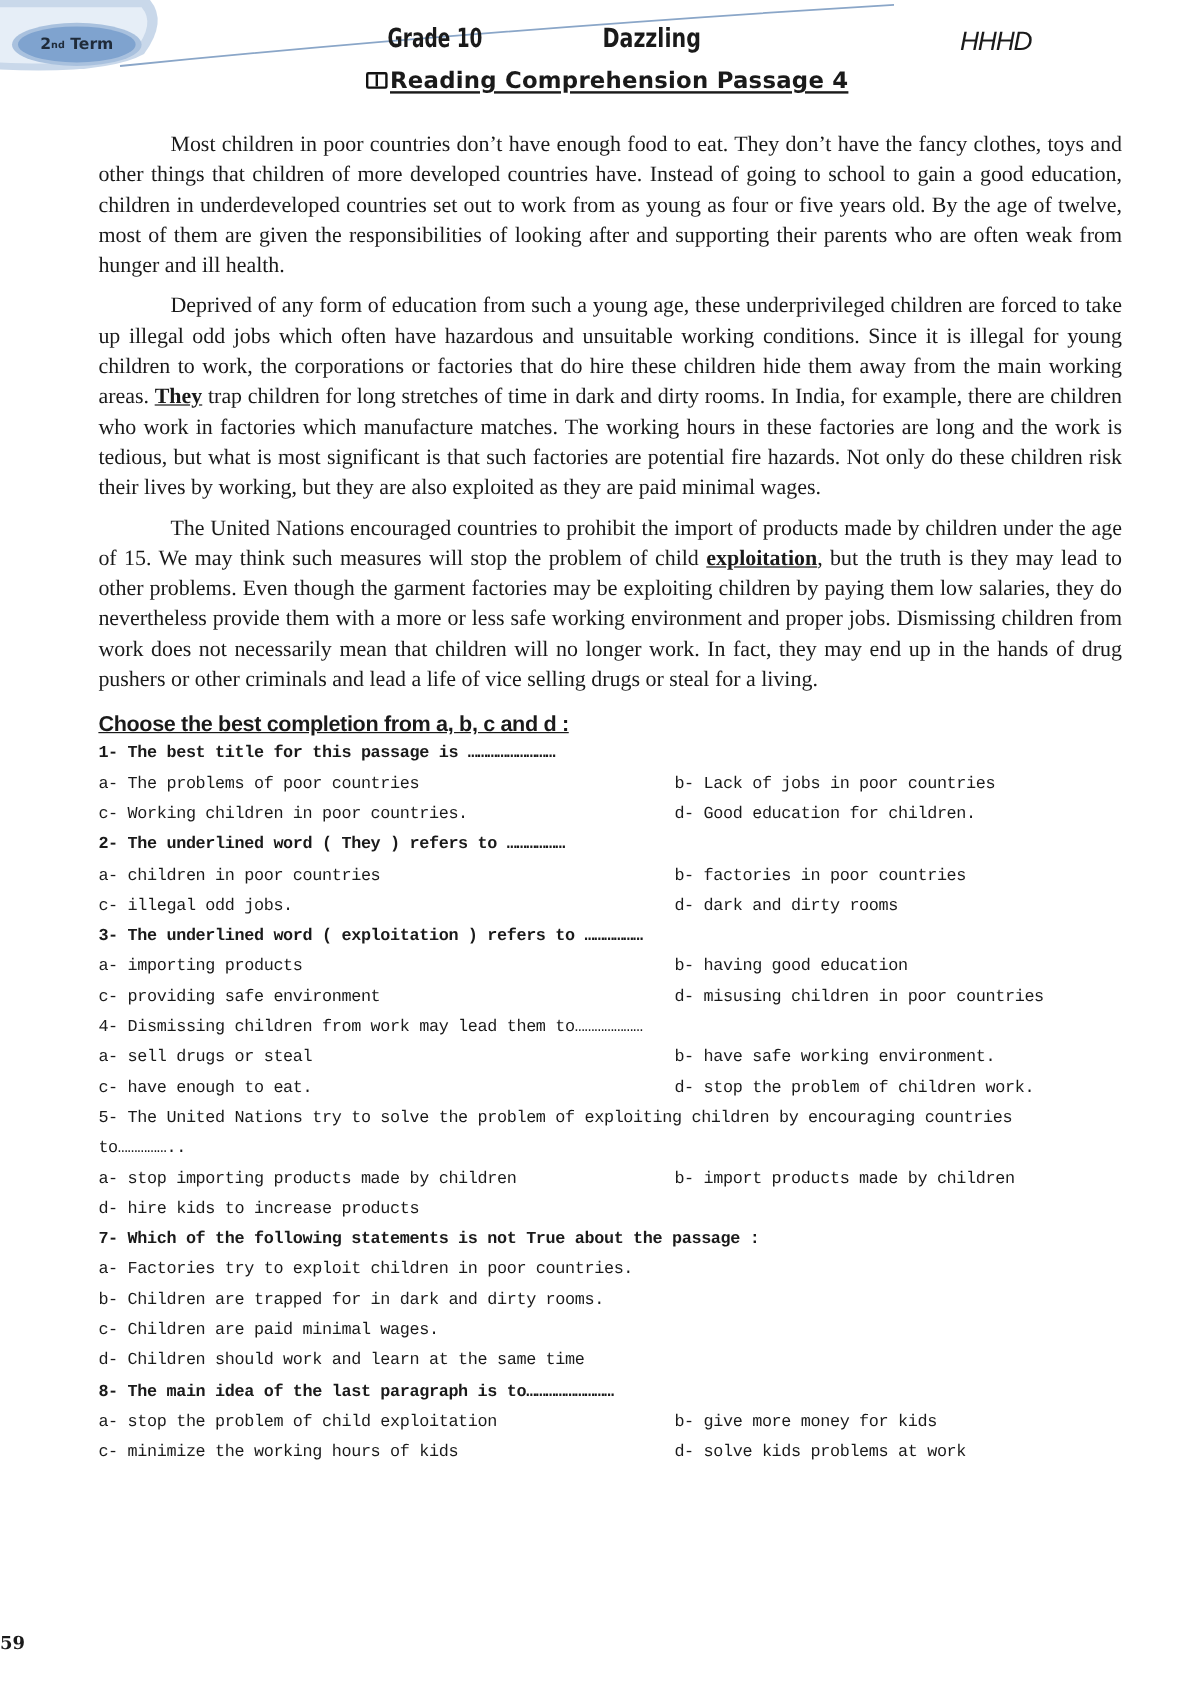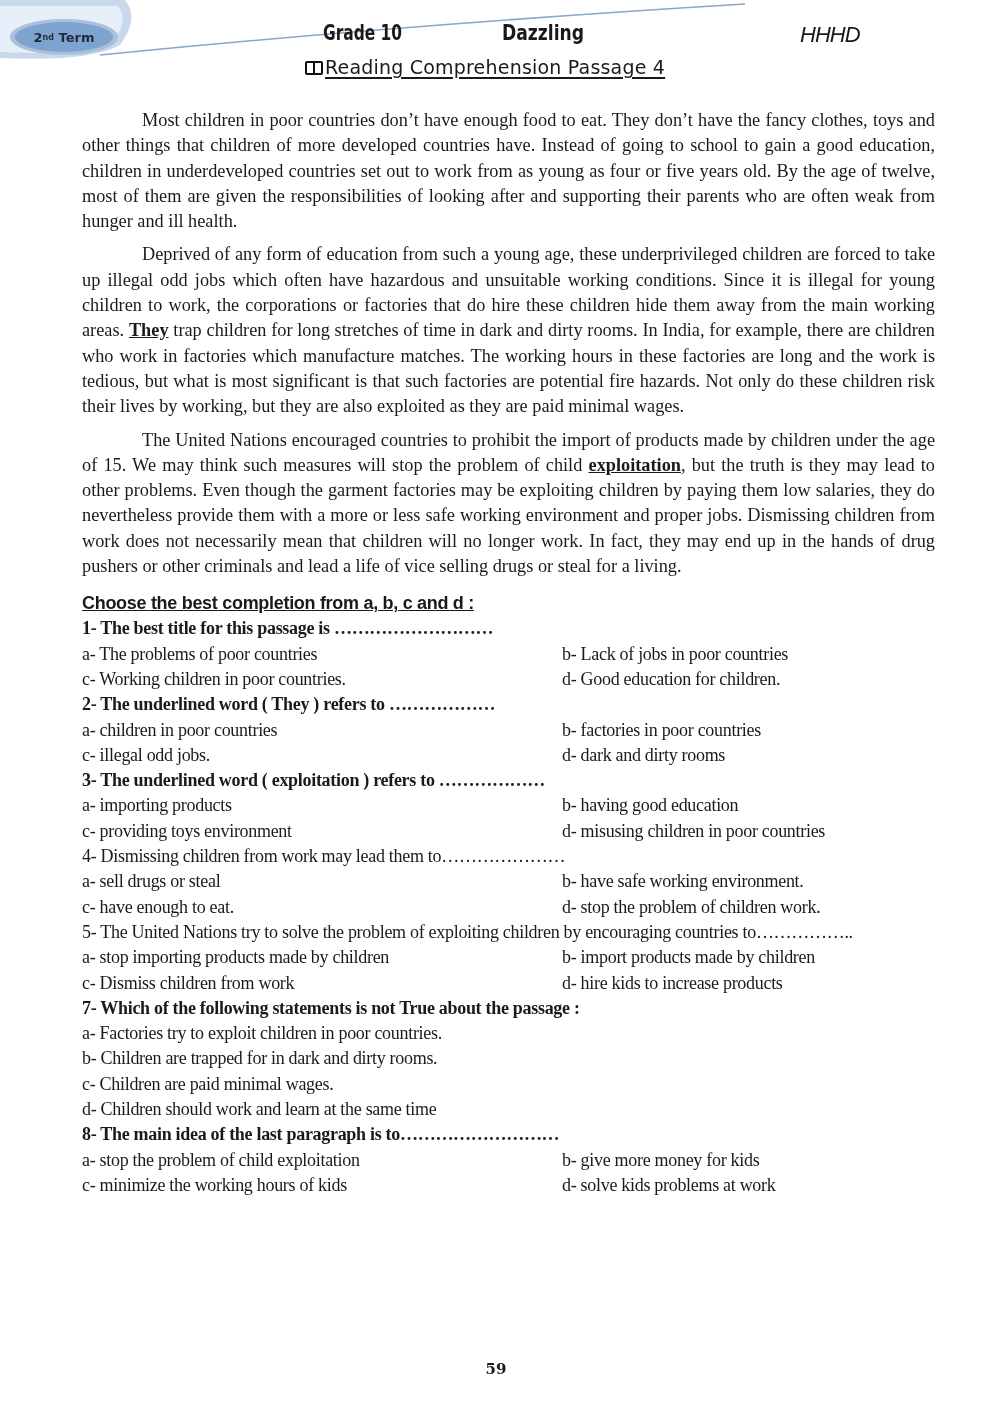--- a/index.html
+++ b/index.html
@@ -6,37 +6,37 @@
     body { width: 992px; height: 1403px; position: relative; overflow: hidden; font-family: "DejaVu Serif", serif; color: #1a1a1a; }
 
     .deco { position: absolute; left: 0; top: 0; width: 992px; height: 70px; }
     .term-badge { position: absolute; left: 14px; top: 22px; width: 100px; height: 30px; display: flex; align-items: center; justify-content: center;
       font-family: "DejaVu Sans", sans-serif; font-weight: bold; font-size: 13px; color: #1f2b3a; }
     .term-badge sup { font-size: 8px; }
 
     .hdr-grade { position: absolute; left: 323px; top: 20px; font-family: "DejaVu Sans Condensed", "DejaVu Sans", sans-serif; font-weight: bold; font-size: 22px; transform: scaleX(0.78); transform-origin: left; letter-spacing: 0; }
     .hdr-dazzling { position: absolute; left: 502px; top: 20px; font-family: "DejaVu Sans", sans-serif; font-weight: bold; font-size: 22px; transform: scaleX(0.78); transform-origin: left; }
     .hdr-sign { position: absolute; left: 800px; top: 22px; font-family: Liberation Sans, sans-serif; font-style: italic; font-size: 22px; letter-spacing: -1px; }
-    .hdr-title { position: absolute; left: 305px; top: 56px; font-family: "DejaVu Sans", sans-serif; font-weight: normal; font-size: 19px; text-decoration: underline; text-decoration-thickness: 2px; text-underline-offset: 3px; letter-spacing: 0.2px; }
+    .hdr-title { position: absolute; left: 305px; top: 56px; font-family: "DejaVu Sans", sans-serif; font-weight: bold; font-size: 19px; text-decoration: underline; text-decoration-thickness: 2px; text-underline-offset: 3px; letter-spacing: 0.2px; }
     .book-icon { display: inline-block; width: 18px; height: 14px; border: 2px solid #111; border-radius: 2px; position: relative; vertical-align: -1px; margin-right: 2px; box-sizing: border-box; }
     .book-icon::after { content: ""; position: absolute; left: 6px; top: 0; width: 2px; height: 10px; background: #111; }
 
     .content { position: absolute; left: 82px; top: 108px; width: 853px; font-family: "Liberation Serif", serif; font-size: 18.3px; line-height: 25.3px; }
     .para { text-align: justify; text-indent: 60px; margin: 0 0 8px 0; }
     .u { text-decoration: underline; font-weight: bold; }
 
     .instr { font-family: "Liberation Sans", sans-serif; font-weight: bold; font-size: 18px; text-decoration: underline; margin-top: 12px; line-height: 25px; letter-spacing: -0.3px; }
-    .q { font-family: Liberation Serif, serif; font-size: 18px; line-height: 25.3px; letter-spacing: -0.3px; }
+    .q { font-family: Liberation Mono, monospace; font-size: 14px; line-height: 25.3px; letter-spacing: -0.3px; }
     .q-stem { font-weight: bold; }
     .q-stem.normal { font-weight: normal; }
     .opts { display: grid; grid-template-columns: 480px 1fr; }
     .opt { white-space: nowrap; }
     .opts.single { grid-template-columns: 1fr; }
 
-    .page-num { position: absolute; left: 0; width: 992px; top: 1360px; text-align: center; font-family: "DejaVu Serif", serif; font-weight: bold; font-size: 15px; }
+    .page-num { position: absolute; left: 0; width: 992px; top: 1360px; text-align: left; font-family: "DejaVu Serif", serif; font-weight: bold; font-size: 15px; }
   </style>
 </head>
 <body>
 
 <svg class="deco" viewBox="0 0 992 70" xmlns="http://www.w3.org/2000/svg">
   <path d="M0 0 L125 0 Q140 18 120 45 Q90 62 0 58 Z" fill="#c9d8ea"></path>
   <path d="M0 6 L118 6 Q130 20 112 42 Q85 56 0 52 Z" fill="#e6eef7"></path>
   <ellipse cx="64" cy="37" rx="54" ry="18" fill="#a9c1de"></ellipse>
   <ellipse cx="64" cy="37" rx="49" ry="15" fill="#7fa3cf"></ellipse>
   <path d="M100 55 Q400 25 745 4" stroke="#8aa6c8" stroke-width="1.5" fill="none"></path>
@@ -77,41 +77,40 @@
       <div class="opt">c- illegal odd jobs.</div>
       <div class="opt">d- dark and dirty rooms</div>
     </div>
   </div>
 
   <div class="q">
     <div class="q-stem">3- The underlined word ( exploitation ) refers to ………………</div>
     <div class="opts">
       <div class="opt">a- importing products</div>
       <div class="opt">b- having good education</div>
-      <div class="opt">c- providing toys environment</div>
+      <div class="opt">c- providing safe environment</div>
       <div class="opt">d- misusing children in poor countries</div>
     </div>
   </div>
 
   <div class="q">
     <div class="q-stem normal">4- Dismissing children from work may lead them to…………………</div>
     <div class="opts">
       <div class="opt">a- sell drugs or steal</div>
       <div class="opt">b- have safe working environment.</div>
       <div class="opt">c- have enough to eat.</div>
       <div class="opt">d- stop the problem of children work.</div>
     </div>
   </div>
 
   <div class="q">
     <div class="q-stem normal" style="width:790px">5- The United Nations try to solve the problem of exploiting children by encouraging countries to……………..</div>
     <div class="opts">
       <div class="opt">a- stop importing products made by children</div>
       <div class="opt">b- import products made by children</div>
-      <div class="opt">c- Dismiss children from work</div>
       <div class="opt">d- hire kids to increase products</div>
     </div>
   </div>
 
   <div class="q">
     <div class="q-stem">7- Which of the following statements is not True about the passage :</div>
     <div class="opts single">
       <div class="opt">a- Factories try to exploit children in poor countries.</div>
       <div class="opt">b- Children are trapped for in dark and dirty rooms.</div>
       <div class="opt">c- Children are paid minimal wages.</div>

